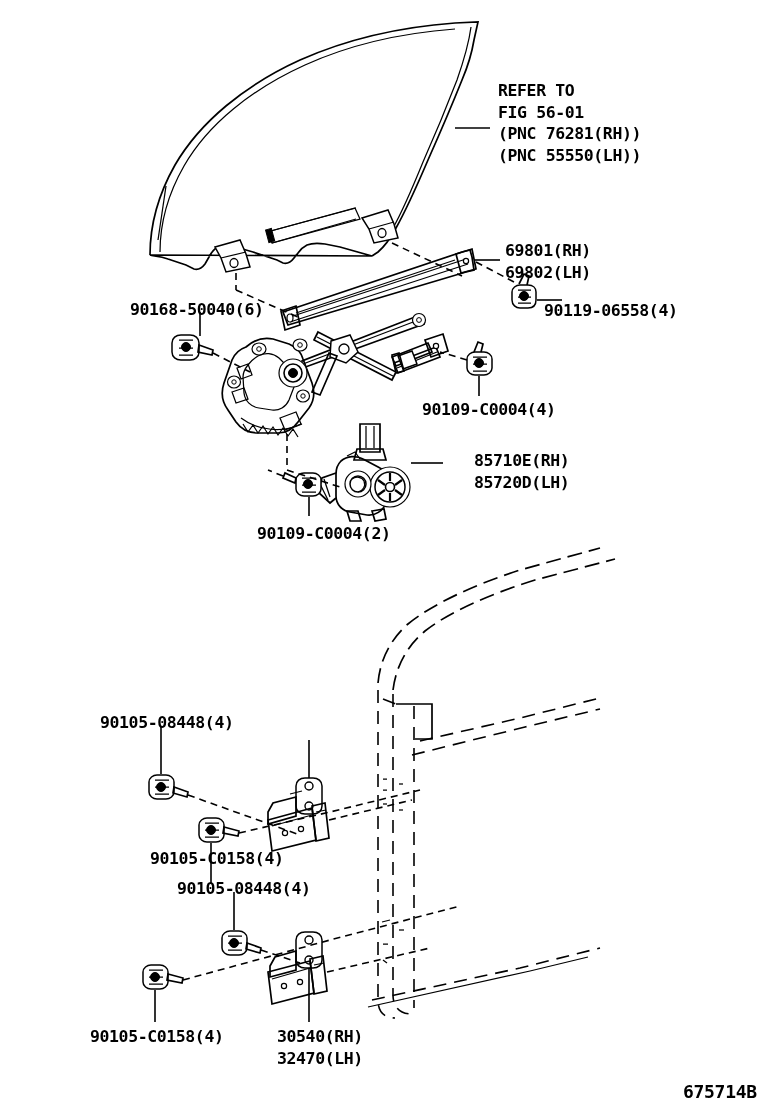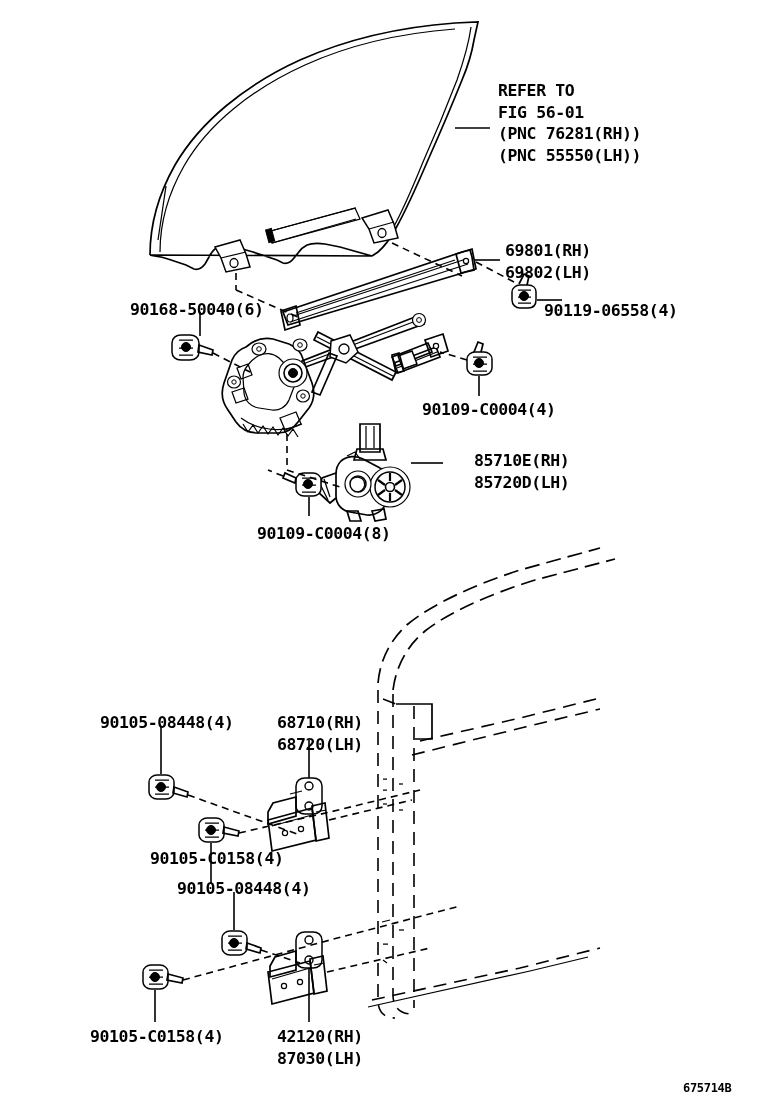--- a/index.html
+++ b/index.html
@@ -17,21 +17,21 @@
     font-weight:bold;
     font-size:16.5px;
     letter-spacing:-0.4px;
     line-height:21.5px;
     white-space:pre;
     color:#000;
   }
   .figcode{
     position:absolute;
     font-family:"DejaVu Sans Mono","Liberation Mono",monospace;
-    font-weight:bold;font-size:12px;letter-spacing:-0.3px;white-space:pre;
+    font-weight:bold;font-size:18px;letter-spacing:-0.3px;white-space:pre;
   }
   .ln{fill:none;stroke:#000;stroke-width:1.7;}
   .ln-thin{fill:none;stroke:#000;stroke-width:1.25;}
   .lead{fill:none;stroke:#000;stroke-width:1.6;}
   .dash{fill:none;stroke:#000;stroke-width:1.6;stroke-dasharray:7 5;}
   .phantom{fill:none;stroke:#000;stroke-width:1.7;stroke-dasharray:15 7;}
   .phantom2{fill:none;stroke:#000;stroke-width:1.6;stroke-dasharray:13 8;}
   .fillblack{fill:#000;stroke:#000;stroke-width:1;}
   .fillwhite{fill:#fff;stroke:#000;stroke-width:1.5;}
   .fillwhite-thin{fill:#fff;stroke:#000;stroke-width:1.2;}
@@ -415,29 +415,28 @@
   <div class="lbl" style="left:505px;top:240px;"><span>69801(RH)</span><br><span>69802(LH)</span></div>
 
   <div class="lbl" style="left:544px;top:300px;"><span>90119-06558(4)</span></div>
 
   <div class="lbl" style="left:130px;top:299px;"><span>90168-50040(6)</span></div>
 
   <div class="lbl" style="left:422px;top:399px;"><span>90109-C0004(4)</span></div>
 
   <div class="lbl" style="left:447px;top:450px;margin-left:27px;"><span>85710E(RH)</span><br><span>85720D(LH)</span></div>
 
-  <div class="lbl" style="left:257px;top:523px;"><span>90109-C0004(8)</span></div>
+  <div class="lbl" style="left:257px;top:523px;"><span>90109-C0004(2)</span></div>
 
   <div class="lbl" style="left:100px;top:712px;"><span>90105-08448(4)</span></div>
 
-  <div class="lbl" style="left:277px;top:712px;"><span>68710(RH)</span><br><span>68720(LH)</span></div>
 
   <div class="lbl" style="left:150px;top:848px;"><span>90105-C0158(4)</span></div>
 
   <div class="lbl" style="left:177px;top:878px;"><span>90105-08448(4)</span></div>
 
   <div class="lbl" style="left:90px;top:1026px;"><span>90105-C0158(4)</span></div>
 
-  <div class="lbl" style="left:277px;top:1026px;"><span>42120(RH)</span><br><span>87030(LH)</span></div>
+  <div class="lbl" style="left:277px;top:1026px;"><span>30540(RH)</span><br><span>32470(LH)</span></div>
 
   <div class="figcode" style="left:683px;top:1081px;">675714B</div>
 
 </div>
 
 </body></html>

